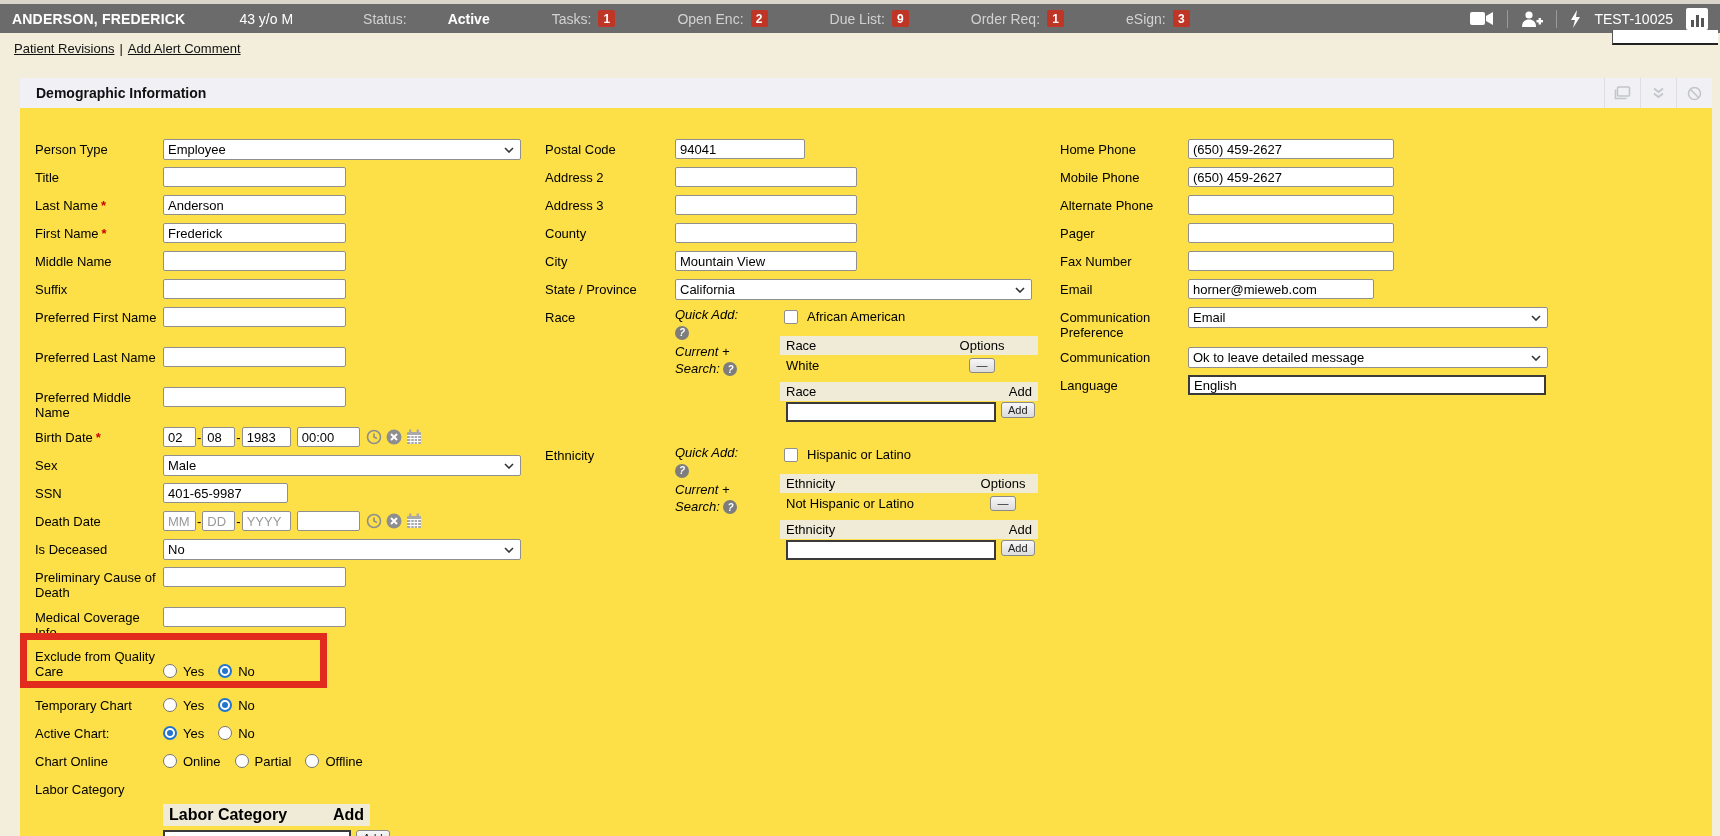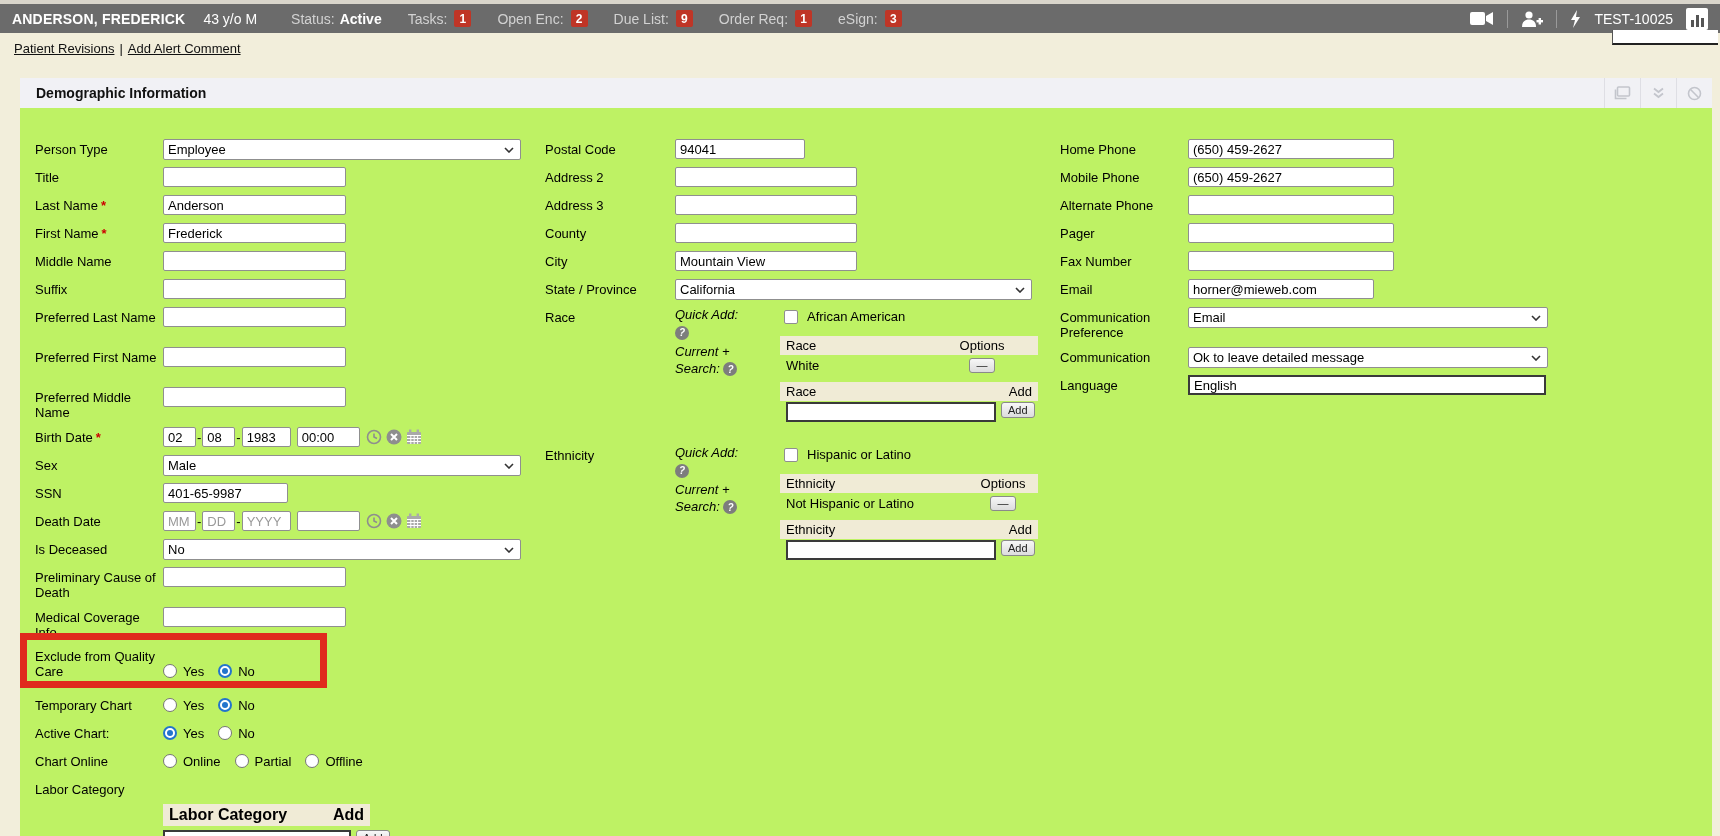--- a/index.html
+++ b/index.html
@@ -1,21 +1,21 @@
 <!DOCTYPE html>
 <html><head>
 <meta charset="utf-8">
 <style>
   * { box-sizing: border-box; margin: 0; padding: 0; }
   html,body { width:1720px; height:836px; font-family:"Liberation Sans", sans-serif; background:#f2eedb; overflow:hidden; }
 
   
   .topstrip { position:absolute; left:0; top:0; width:1720px; height:4px; background:#d9d5cb; }
   .topbar { position:absolute; left:0; top:4px; width:1720px; height:29px; background:#6b6b6b; color:#fff;
-            display:flex; align-items:center; font-size:14px; padding:0 12px; }
+            display:flex; align-items:center; font-size:14px; padding:0 12px;gap:36px; }
   .tb-name { font-weight:bold; letter-spacing:.2px; }
   .tb-age { margin-left:18px; }
   .tb-dim { color:#d2d2d2; }
   .tb-status { margin-left:34px; }
   .tb-grp { margin-left:26px; display:flex; align-items:center; gap:7px; }
   .badge { background:#bf3526; color:#fff; font-weight:bold; font-size:12px; min-width:17px; height:17px;
            display:inline-flex; align-items:center; justify-content:center; border-radius:2px; padding:0 3px; }
   .tb-right { margin-left:auto; display:flex; align-items:center; gap:13px; }
   .tb-sep { width:1px; height:18px; background:#9a9a9a; }
   .tb-right svg { display:block; }
@@ -23,21 +23,21 @@
   .chart-ico i { display:block; width:3px; background:#555; }
   .topbar-input { position:absolute; right:2px; top:30px; width:106px; height:15px; background:#fff;
                   border-left:1px solid #555; border-bottom:2px solid #222; }
 
   
   .linkbar { position:absolute; left:0; top:33px; width:1720px; height:30px; display:flex; align-items:center;
              padding:0 14px; font-size:13px; color:#111; gap:5px; }
   .linkbar a { color:#111; text-decoration:underline; cursor:pointer; }
 
   
-  .panel { position:absolute; left:20px; top:78px; width:1692px; height:758px; background:#bef264; }
+  .panel { position:absolute; left:20px; top:78px; width:1692px; height:758px; background:#fde047; }
   .panel-h { height:30px; background:#f1f1f5; display:flex; align-items:center; padding-left:16px; }
   .panel-title { font-size:14px; font-weight:bold; color:#111; }
   .panel-tools { margin-left:auto; display:flex; height:30px; }
   .ptool { width:36px; display:flex; align-items:center; justify-content:center; border-left:1px solid #dedee4; color:#c3c5cc; cursor:pointer; }
 
   .body { position:relative; width:100%; height:728px;margin-top:17px; }
   .col { position:absolute; top:14px; }
   .c1 { left:15px;  width:505px; }
   .c2 { left:525px; width:510px; }
   .c3 { left:1040px; width:515px; }
@@ -225,26 +225,26 @@
         <span class="lbl">Middle Name</span>
         <input class="txt w-mid" value="" style="">
       </div>
 
       <div class="row">
         <span class="lbl">Suffix</span>
         <input class="txt w-mid" value="" style="">
       </div>
 
       <div class="row" style="min-height:33px">
+        <span class="lbl">Preferred First Name</span>
+        <input class="txt w-mid" value="" style="">
+      </div>
+
+      <div class="row" style="min-height:33px">
         <span class="lbl">Preferred Last Name</span>
-        <input class="txt w-mid" value="" style="">
-      </div>
-
-      <div class="row" style="min-height:33px">
-        <span class="lbl">Preferred First Name</span>
         <input class="txt w-mid" value="" style="">
       </div>
 
       <div class="row" style="min-height:33px">
         <span class="lbl">Preferred Middle Name</span>
         <input class="txt w-mid" value="" style="">
       </div>
 
       <div class="row">
         <span class="lbl"><span>Birth Date</span><span class="req">*</span></span>

